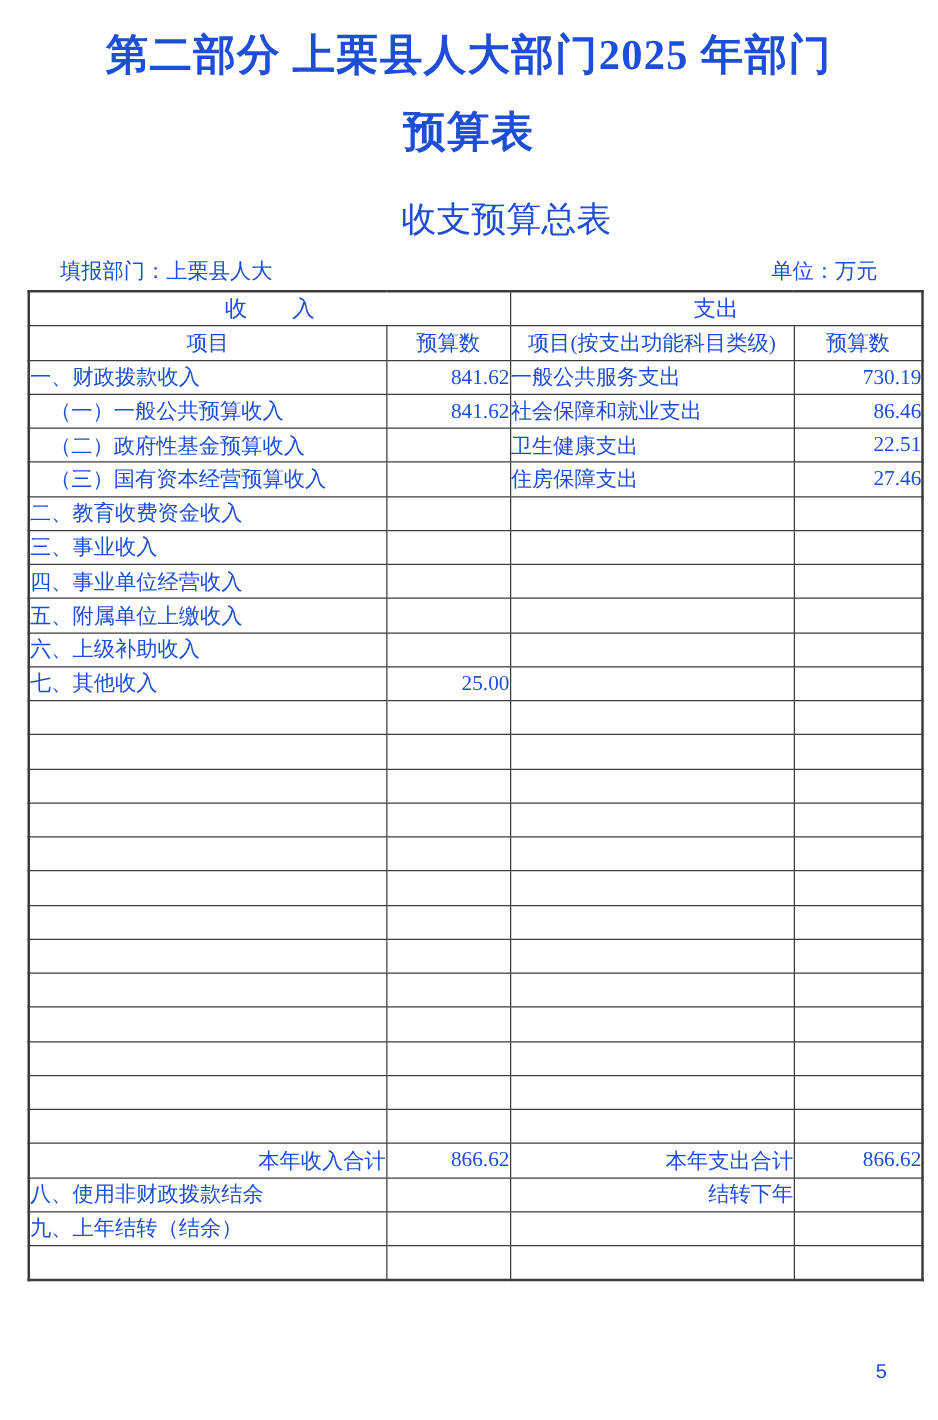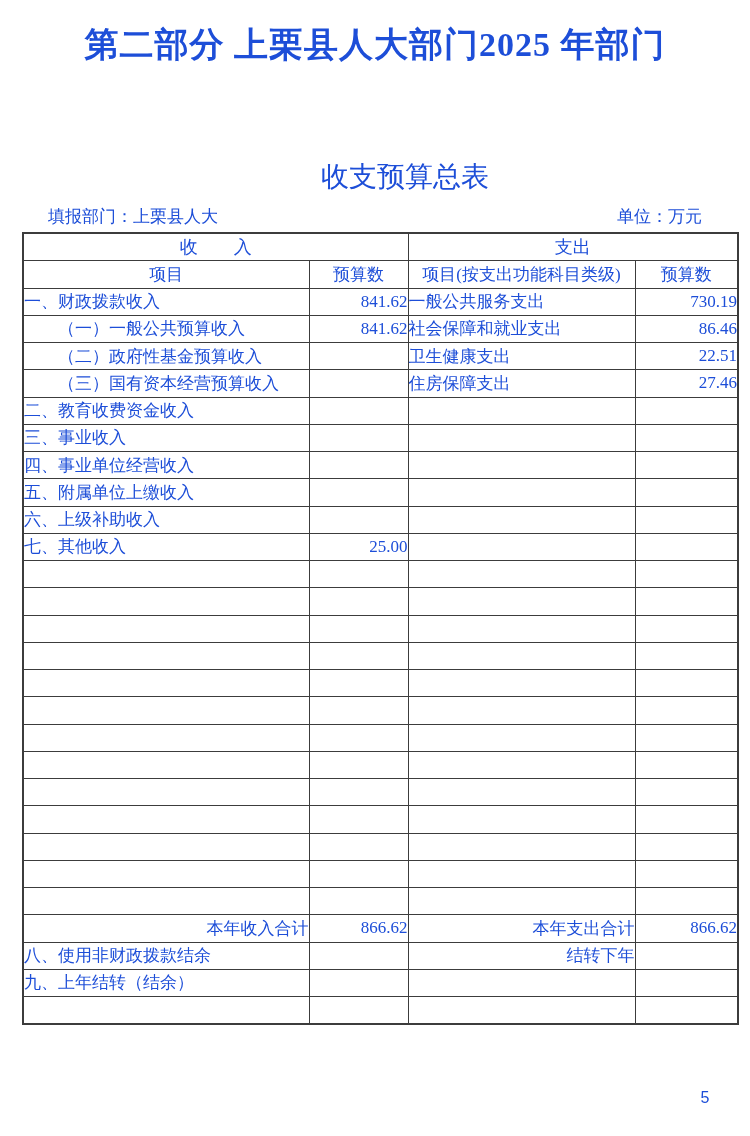--- a/index.html
+++ b/index.html
@@ -42,36 +42,37 @@
     border:1px solid #3c3c3c;
     padding:0;
     height:26.25px;
     font-weight:normal;
     overflow:hidden;
     white-space:nowrap;
   }
   thead th{height:27px;text-align:center;margin-left:24px;}
   th.group-header{white-space:pre;font-size:18px;}
   td.item{text-align:left;padding-left:6px;margin-left:14px;}
-  td.item.sub{padding-left:34px;}
+  td.item.sub{padding-left:16px;}
   td.item.center{text-align:right;padding-left:15px;}
   td.amount{text-align:right;padding-right:9px;}
   .page-number{
     position:absolute;left:690px;top:1089px;width:30px;
     text-align:center;font-size:16px;
     font-family:"Liberation Sans","DejaVu Sans",sans-serif;
   }
 </style>
 </head>
 <body>
 
 <div class="page">
 
   <div class="doc-title">
     <div>第二部分 上栗县人大部门2025 年部门</div>
+    <div>预算表</div>
   </div>
 
   <div class="table-title">收支预算总表</div>
 
   <div class="meta-row">
     <span>填报部门：上栗县人大</span>
     <span>单位：万元</span>
   </div>
 
   <table class="budget">

